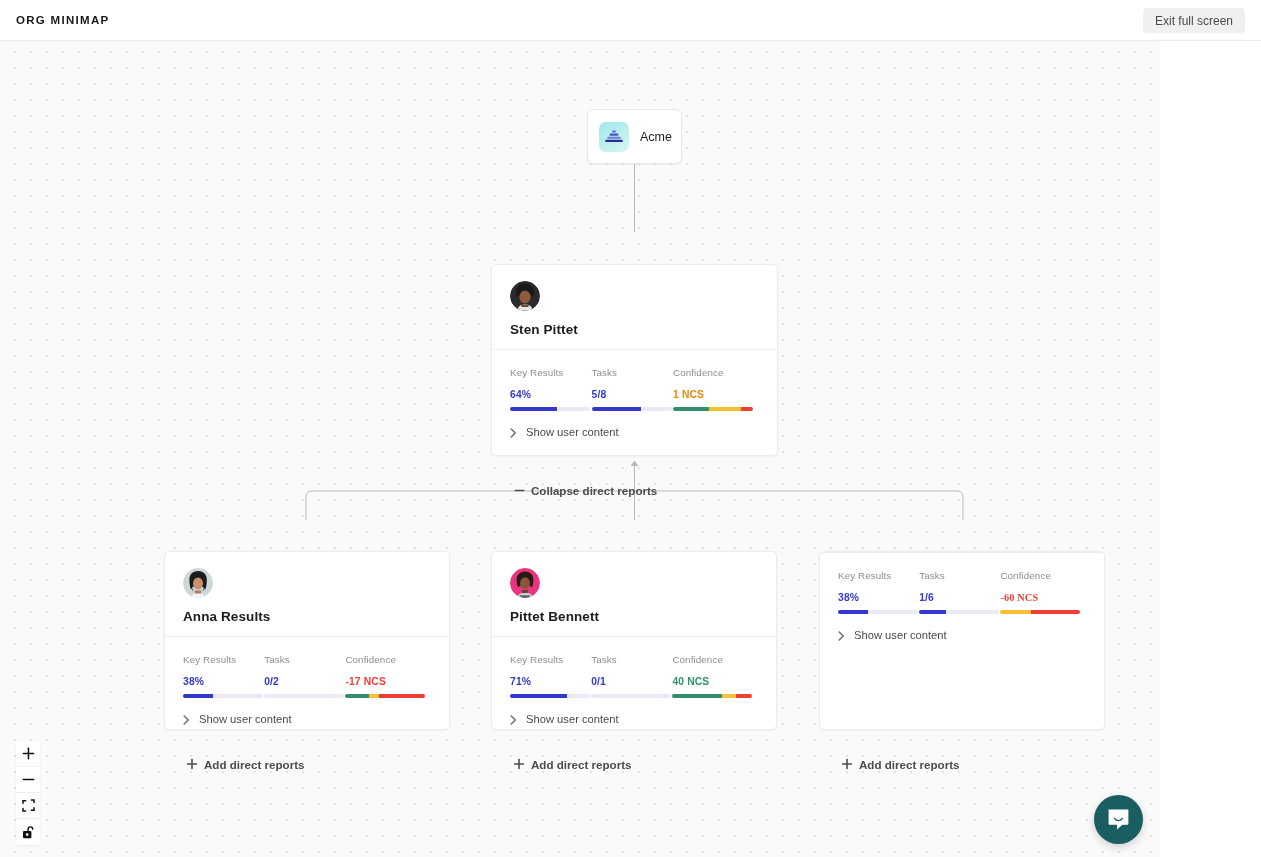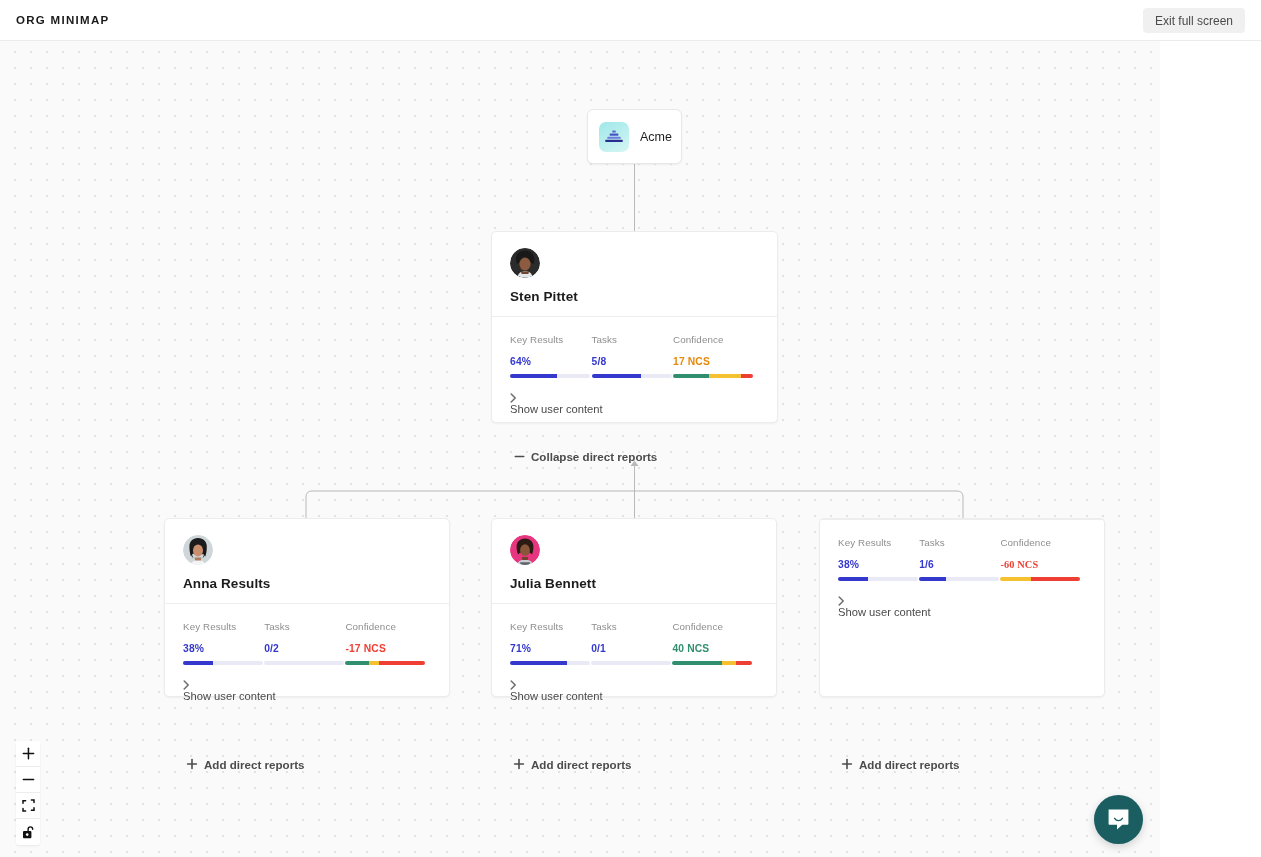--- a/index.html
+++ b/index.html
@@ -69,20 +69,21 @@
   #company-name { margin-left: 11px; font-size: 12.5px; color: #1f1f1f; }
 
   
   .person-card {
     position: absolute;
     background: #ffffff;
     border: 1px solid #ececec;
     border-radius: 5px;
     box-shadow: 0 1px 2px rgba(16,24,40,.05);
     z-index: 6;
+    margin-top: 33px;
   }
   .card-head { padding: 16px 18px 0 18px; height: 84px; }
   .avatar {
     width: 30px; height: 30px; border-radius: 50%;
     overflow: hidden; position: relative;
   }
   .person-name {
     margin-top: 11px;
     font-size: 13.5px; font-weight: bold; color: #1c1c1c;
     letter-spacing: .1px;
@@ -105,25 +106,24 @@
   }
   .bar .fill { background: #3538cd; height: 100%; }
   .conf-bar {
     margin-top: 7px;
     height: 4px; width: 80px;
     border-radius: 2px; overflow: hidden;
     display: flex;
   }
   .conf-bar span { height: 100%; display: block; }
   .show-content {
-    display: flex; align-items: flex-start;
+    display: flex; align-items: flex-end;
     padding: 15px 0 0 18px;
     font-size: 11.2px; color: #4a4a4a;
     cursor: pointer;
-    flex-direction: column;
   }
   .chev { margin-right: 9px; display: flex; align-items: center; }
 
   
   .tree-btn {
     position: absolute;
     display: flex; align-items: center;
     height: 22px; padding: 0 9px;
     font-size: 11.6px; font-weight: bold; color: #4c4c4c;
     background: transparent; border: none;
@@ -220,39 +220,39 @@
       </div>
       <div class="metric">
         <div class="metric-label">Tasks</div>
         <div class="metric-value" style="color: rgb(53, 56, 205);">5/8</div>
         <div class="bar">
           <div class="fill" style="width: 62%; background: rgb(53, 56, 205);"></div>
         </div>
       </div>
       <div class="metric wide">
         <div class="metric-label">Confidence</div>
-        <div class="metric-value" style="color: rgb(232, 137, 12);">17 NCS</div>
+        <div class="metric-value" style="color: rgb(232, 137, 12);">1 NCS</div>
         <div class="conf-bar">
             <span style="width: 45%; background: rgb(47, 143, 110);"></span>
             <span style="width: 40%; background: rgb(245, 193, 49);"></span>
             <span style="width: 15%; background: rgb(239, 62, 51);"></span>
           </div>
       </div>
     </div>
     <div class="show-content">
       <span class="chev">
         <svg width="7" height="10" viewBox="0 0 7 10">
             <path d="M1.2 1 L5.2 5 L1.2 9" stroke="#6d6d6d" stroke-width="1.5" fill="none" stroke-linecap="round" stroke-linejoin="round"></path>
           </svg>
       </span>
       <span>Show user content</span>
     </div>
   </div>
 
-  <button class="tree-btn" style="left:505px; top:404px;">
+  <button class="tree-btn" style="left:505px; top:438px;">
     <span class="ico">
       <svg width="11" height="11" viewBox="0 0 11 11">
           <rect x="0.5" y="4.7" width="10" height="1.6" rx=".8" fill="#4c4c4c"></rect>
         </svg>
     </span>
     <span>Collapse direct reports</span>
   </button>
 
   <div class="person-card" style="left:164px; top:477px; width:286px; height:179px;">
     <div class="card-head">
@@ -318,21 +318,21 @@
       <div class="avatar">
         <svg width="30" height="30" viewBox="0 0 30 30">
           <circle cx="15" cy="15" r="15" fill="#e8357f"></circle>
           <path d="M15 3.4c-5.4 0-8.4 3.6-8.4 8.2 0 3.4.6 6 1.4 7.8l2-1.6h10l2 1.6c.8-1.8 1.4-4.4 1.4-7.8 0-4.6-3-8.2-8.4-8.2z" fill="#2a1a14"></path>
           <path d="M23 30H7c.5-3.4 3.4-5.2 8-5.2s7.5 1.8 8 5.2z" fill="#c9ced2"></path>
           <ellipse cx="15" cy="15.2" rx="4.9" ry="5.9" fill="#8a5639"></ellipse>
           <path d="M11.8 22h6.4l-.4 3h-5.6z" fill="#70432c"></path>
           <path d="M20 27.2h-10l.6 2.8h8.8z" fill="#5e656b"></path>
         </svg>
       </div>
-      <div class="person-name">Julia Bennett</div>
+      <div class="person-name">Pittet Bennett</div>
     </div>
     <div class="card-divider"></div>
     <div class="metrics">
       <div class="metric">
         <div class="metric-label">Key Results</div>
         <div class="metric-value" style="color: rgb(53, 56, 205);">71%</div>
         <div class="bar">
           <div class="fill" style="width: 71%; background: rgb(53, 56, 205);"></div>
         </div>
       </div>

